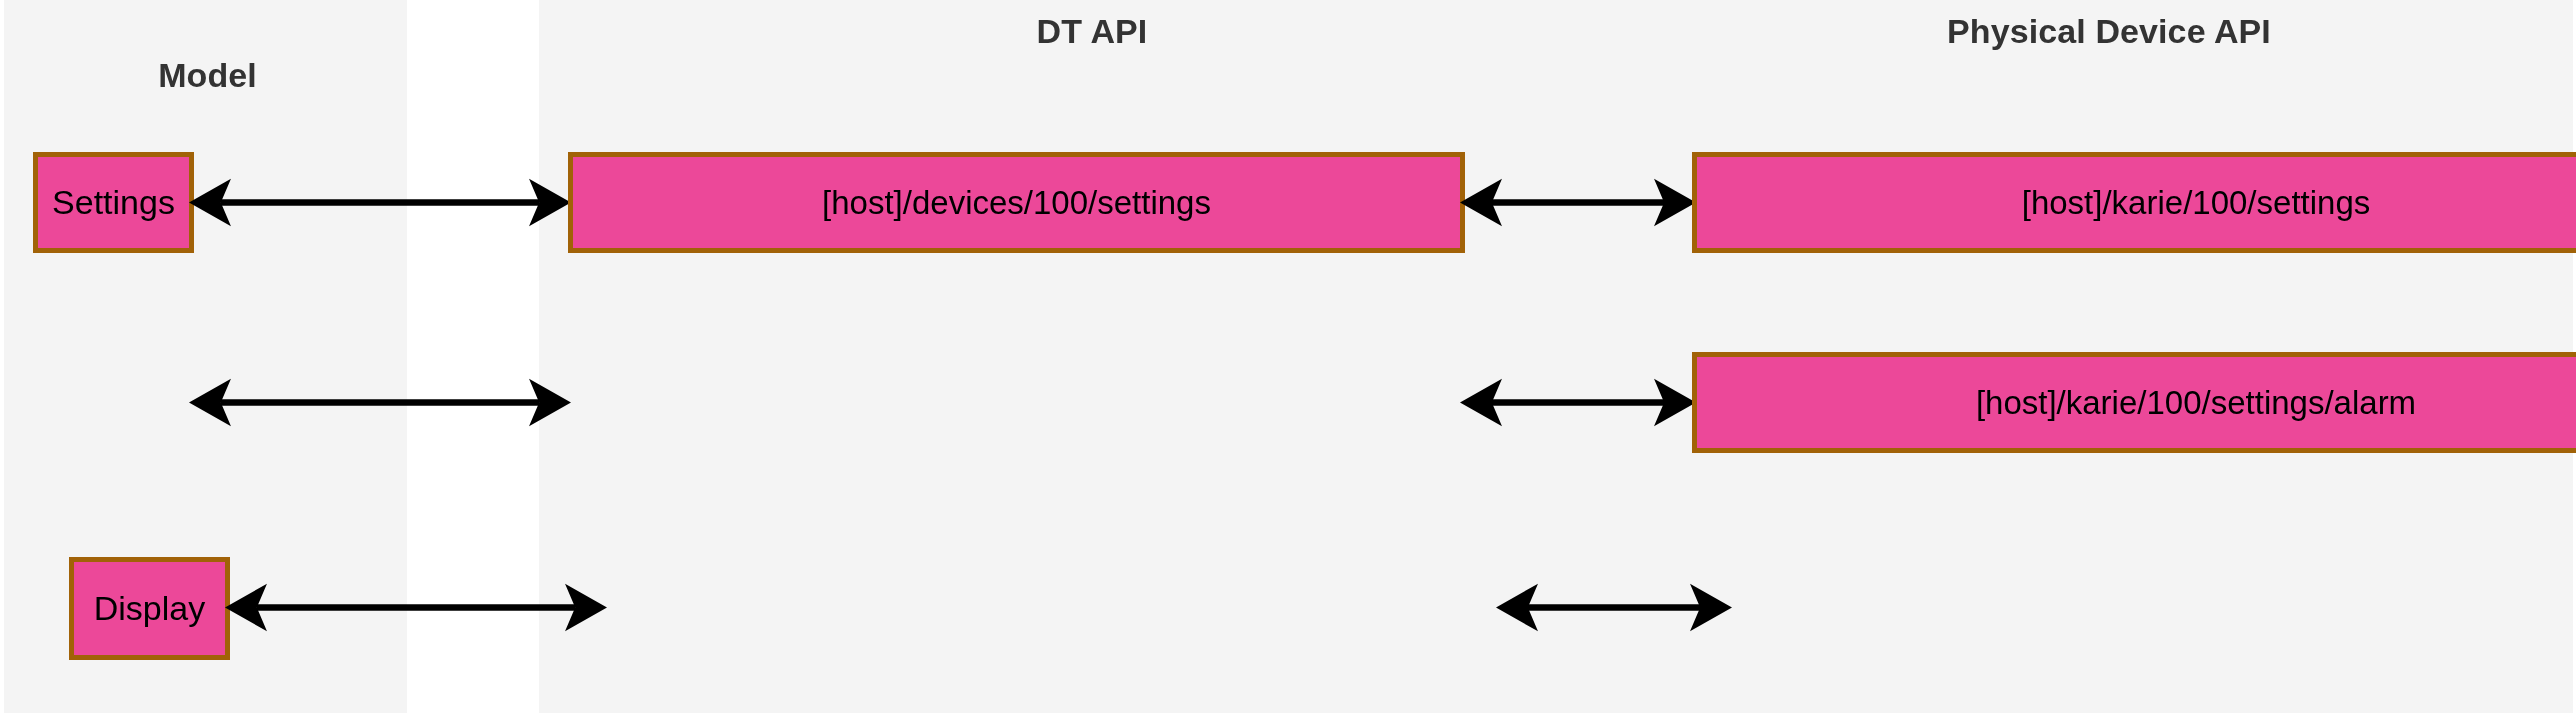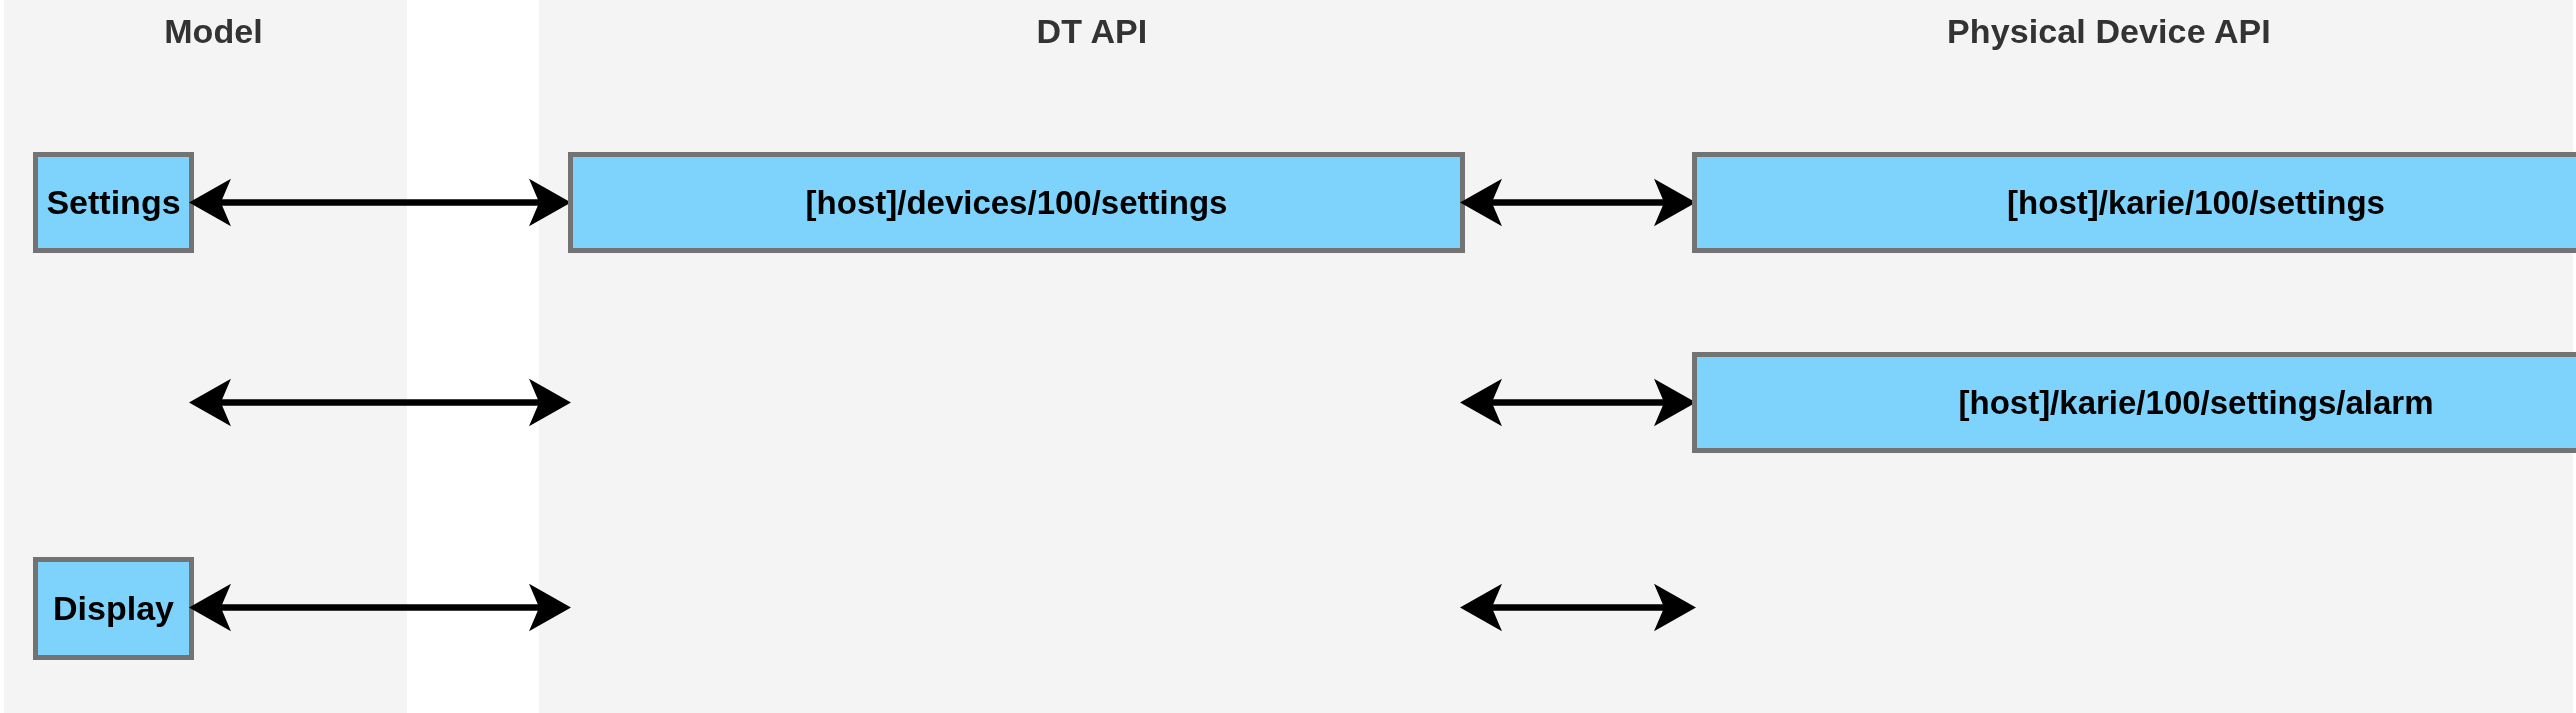--- a/index.html
+++ b/index.html
@@ -35,45 +35,44 @@
     top: 10px;
     height: 42px;
     line-height: 42px;
     text-align: center;
     font-size: 34px;
     font-weight: bold;
     color: #333333;
     white-space: nowrap;
     letter-spacing: 0.1px;
   }
-  .title-model { left: 12px;    width: 403px; }
+  .title-model { left: 6px;    width: 403px; margin-top: 44px; }
   .title-dt    { left: 539px;  width: 1106px; }
   .title-pd    { left: 1645px; width: 928px; }
 
   
   .node {
     position: absolute;
     box-sizing: border-box;
-    background: #7dd3fc;
-    border: 5px solid #737373;
+    background: #ec4899;
+    border: 5px solid #a16207;
     display: flex;
     align-items: center;
     justify-content: center;
     font-size: 33px;
     color: #000000;
     white-space: nowrap;
     overflow: hidden;
-    font-weight: bold;
   }
   .node.model { font-size: 34px; }
 
   
   .row1 { top: 152px; height: 101px; }
   .row2 { top: 352px; height: 101px; }
-  .row3 { top: 557px; height: 103px; }
+  .row3 { top: 557px; height: 103px; margin-left: 36px; }
 
   
   .col-model { left: 33px;   width: 161px; }
   .col-dt    { left: 568px;  width: 897px; }
   .col-pd    { left: 1692px; width: 1008px; }
 
   
   .arrow {
     position: absolute;
     height: 65px;

